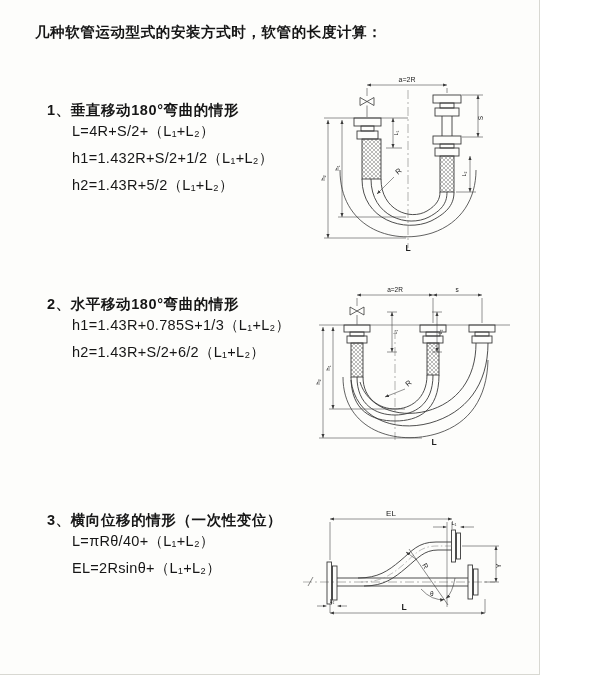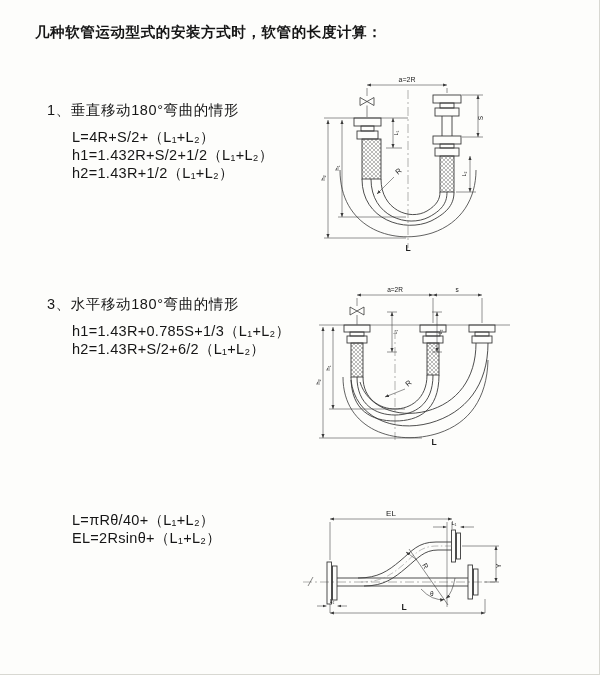--- a/index.html
+++ b/index.html
@@ -1,49 +1,49 @@
 <!DOCTYPE html>
 <html><head>
 <meta charset="utf-8">
 <style>
   html,body { margin:0; padding:0; background:#ffffff; }
   .page {
-    position:relative; width:600px; height:675px;
+    position:relative; width:540px; height:675px;
     background:#fdfdfb;
     font-family:"Liberation Sans","DejaVu Sans",sans-serif;
     color:#161616; overflow:hidden; box-sizing:border-box;
     border-right:1px solid #d8d8d2; border-bottom:1px solid #d8d8d2;
   }
   .title {
     position:absolute; left:35px; top:23px;
     font-size:14.5px; font-weight:bold; letter-spacing:.6px;
   }
   .section { position:absolute; left:47px; }
   #s1 { top:101px; } #s2 { top:295px; } #s3 { top:511px; }
-  .sec-heading { font-size:14.5px; font-weight:normal; letter-spacing:.6px; }
+  .sec-heading { font-size:14.5px; font-weight:bold; letter-spacing:.6px; }
   .formula {
-    font-size:14.5px; margin-left:25px; 
+    font-size:14.5px; margin-left:25px; margin-top:9px;
     line-height:18px; letter-spacing:.3px; white-space:nowrap;
   }
-  .sec-heading + .formula { margin-top:8px; }
+  .sec-heading + .formula { margin-top:2px; }
   .diag { position:absolute; }
   svg text { fill:#222; }
 </style>
 </head>
 <body>
 
 <div class="page">
 
   <div class="title">几种软管运动型式的安装方式时，软管的长度计算：</div>
 
   <div class="section" id="s1">
     <div class="sec-heading">1、垂直移动180°弯曲的情形</div>
     <div class="formula">L=4R+S/2+（L₁+L₂）</div>
     <div class="formula">h1=1.432R+S/2+1/2（L₁+L₂）</div>
-    <div class="formula">h2=1.43R+1/2（L₁+L₂）</div>
+    <div class="formula">h2=1.43R+5/2（L₁+L₂）</div>
   </div>
 
   <svg class="diag" style="left:310px;top:70px" width="280" height="195" viewBox="0 0 280 195">
     <defs>
       <marker id="arr1" viewBox="0 0 10 10" refX="9" refY="5" markerWidth="8" markerHeight="8" orient="auto-start-reverse">
         <path d="M0 1.5 L9 5 L0 8.5 z" fill="#3a3a3a"></path>
       </marker>
       <pattern id="hatch1" width="4" height="4" patternUnits="userSpaceOnUse">
         <path d="M0 0L4 4M4 0L0 4" stroke="#777" stroke-width="0.5"></path>
       </pattern>
@@ -100,21 +100,21 @@
       <text x="172.5" y="48" text-anchor="middle" font-size="6.5" transform="rotate(-90 172.5 48)">S</text>
       <text x="156" y="104" text-anchor="middle" font-size="5.5" transform="rotate(-90 156 104)">L₂</text>
       <text x="28.5" y="98" text-anchor="middle" font-size="6" transform="rotate(-90 28.5 98)">h₁</text>
       <text x="14.5" y="108" text-anchor="middle" font-size="6" transform="rotate(-90 14.5 108)">h₂</text>
       <text x="88" y="105" font-size="7.5" transform="rotate(-40 88 105)">R</text>
       <text x="98" y="181" text-anchor="middle" font-size="8.5" font-weight="600">L</text>
     </g>
   </svg>
 
   <div class="section" id="s2">
-    <div class="sec-heading">3、水平移动180°弯曲的情形</div>
+    <div class="sec-heading">2、水平移动180°弯曲的情形</div>
     <div class="formula">h1=1.43R+0.785S+1/3（L₁+L₂）</div>
     <div class="formula">h2=1.43R+S/2+6/2（L₁+L₂）</div>
   </div>
 
   <svg class="diag" style="left:310px;top:280px" width="280" height="190" viewBox="0 0 280 190">
     <defs>
       <marker id="arr2" viewBox="0 0 10 10" refX="9" refY="5" markerWidth="8" markerHeight="8" orient="auto-start-reverse">
         <path d="M0 1.5 L9 5 L0 8.5 z" fill="#3a3a3a"></path>
       </marker>
       <pattern id="hatch2" width="4" height="4" patternUnits="userSpaceOnUse">
@@ -176,20 +176,21 @@
       <text x="86.5" y="52" text-anchor="middle" font-size="5" transform="rotate(-90 86.5 52)">L₁</text>
       <text x="131.5" y="52" text-anchor="middle" font-size="5" transform="rotate(-90 131.5 52)">L₂</text>
       <text x="19.5" y="88" text-anchor="middle" font-size="6" transform="rotate(-90 19.5 88)">h₁</text>
       <text x="9.5" y="102" text-anchor="middle" font-size="6" transform="rotate(-90 9.5 102)">h₂</text>
       <text x="98" y="107" font-size="7.5" transform="rotate(-40 98 107)">R</text>
       <text x="124" y="165" text-anchor="middle" font-size="8.5" font-weight="600">L</text>
     </g>
   </svg>
 
   <div class="section" id="s3">
+    <div class="sec-heading">3、横向位移的情形（一次性变位）</div>
     <div class="formula">L=πRθ/40+（L₁+L₂）</div>
     <div class="formula">EL=2Rsinθ+（L₁+L₂）</div>
   </div>
 
   <svg class="diag" style="left:300px;top:505px" width="300" height="140" viewBox="0 0 300 140">
     <defs>
       <marker id="arr3" viewBox="0 0 10 10" refX="9" refY="5" markerWidth="8" markerHeight="8" orient="auto-start-reverse">
         <path d="M0 1.5 L9 5 L0 8.5 z" fill="#3a3a3a"></path>
       </marker>
     </defs>

